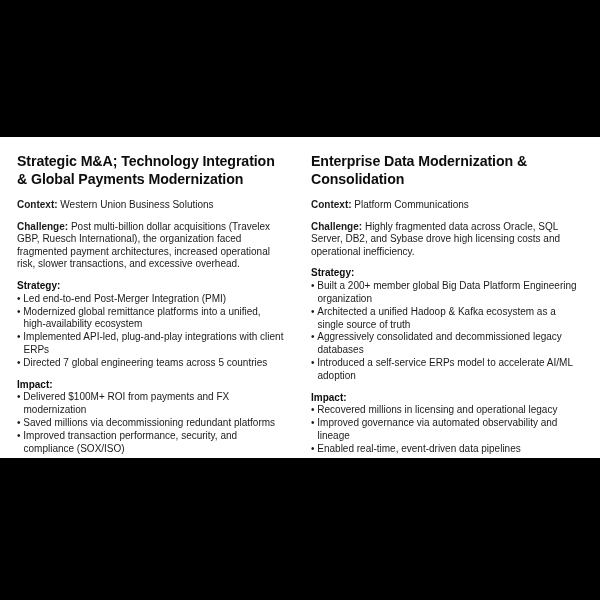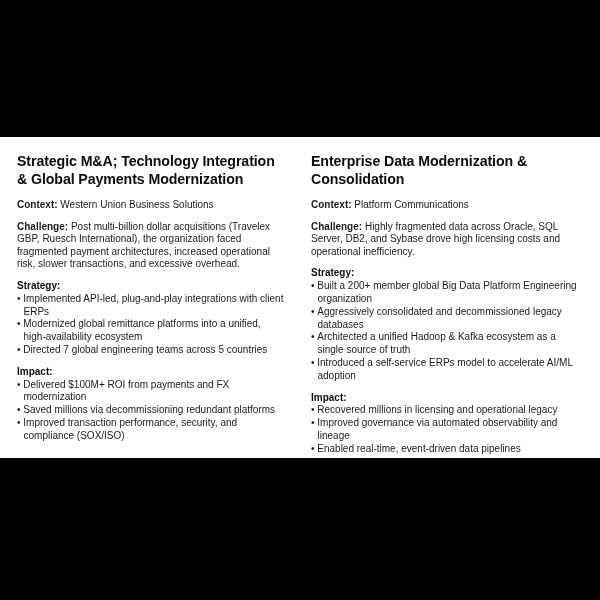--- a/index.html
+++ b/index.html
@@ -101,22 +101,23 @@
     <div class="column left">
       <h2 class="col-title">Strategic M&amp;A; Technology Integration &amp; Global Payments Modernization</h2>
 
       <p class="meta-line"><span class="lbl">Context:</span><span> Western Union Business Solutions</span></p>
 
       <p class="meta-line"><span class="lbl">Challenge:</span><span> Post multi-billion dollar acquisitions (Travelex GBP, Ruesch International), the organization faced fragmented payment architectures, increased operational risk, slower transactions, and excessive overhead.</span></p>
 
       <div class="block">
         <p class="sec-label">Strategy:</p>
         <ul class="bullets">
+          <li>Led end-to-end Post-Merger Integration (PMI)</li>
+          <li>Modernized global remittance platforms into a unified, high-availability ecosystem</li>
           <li>Implemented API-led, plug-and-play integrations with client ERPs</li>
-          <li>Modernized global remittance platforms into a unified, high-availability ecosystem</li>
           <li>Directed 7 global engineering teams across 5 countries</li>
         </ul>
       </div>
 
       <div class="block">
         <p class="sec-label">Impact:</p>
         <ul class="bullets">
           <li>Delivered $100M+ ROI from payments and FX modernization</li>
           <li>Saved millions via decommissioning redundant platforms</li>
           <li>Improved transaction performance, security, and compliance (SOX/ISO)</li>
@@ -128,22 +129,22 @@
       <h2 class="col-title">Enterprise Data Modernization &amp; Consolidation</h2>
 
       <p class="meta-line"><span class="lbl">Context:</span><span> Platform Communications</span></p>
 
       <p class="meta-line"><span class="lbl">Challenge:</span><span> Highly fragmented data across Oracle, SQL Server, DB2, and Sybase drove high licensing costs and operational inefficiency.</span></p>
 
       <div class="block">
         <p class="sec-label">Strategy:</p>
         <ul class="bullets">
           <li>Built a 200+ member global Big Data Platform Engineering organization</li>
+          <li>Architected a unified Hadoop &amp; Kafka ecosystem as a single source of truth</li>
           <li>Aggressively consolidated and decommissioned legacy databases</li>
-          <li>Architected a unified Hadoop &amp; Kafka ecosystem as a single source of truth</li>
           <li>Introduced a self-service ERPs model to accelerate AI/ML adoption</li>
         </ul>
       </div>
 
       <div class="block">
         <p class="sec-label">Impact:</p>
         <ul class="bullets">
           <li>Recovered millions in licensing and operational legacy</li>
           <li>Improved governance via automated observability and lineage</li>
           <li>Enabled real-time, event-driven data pipelines</li>

